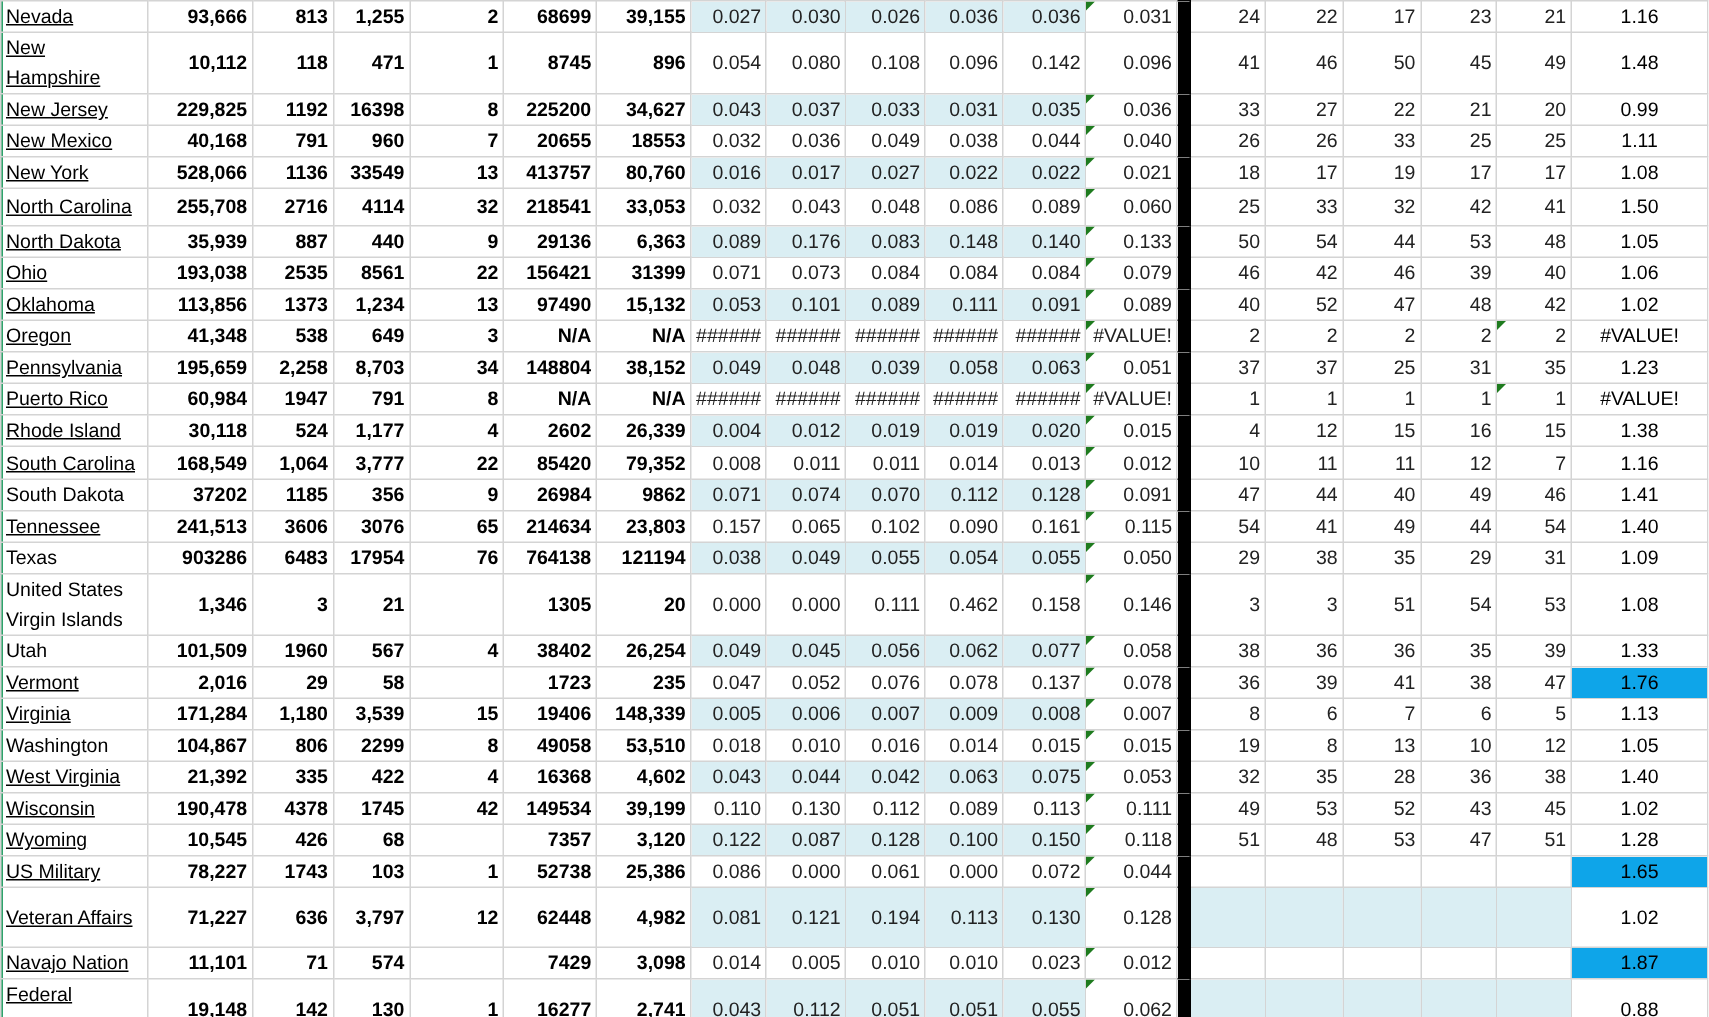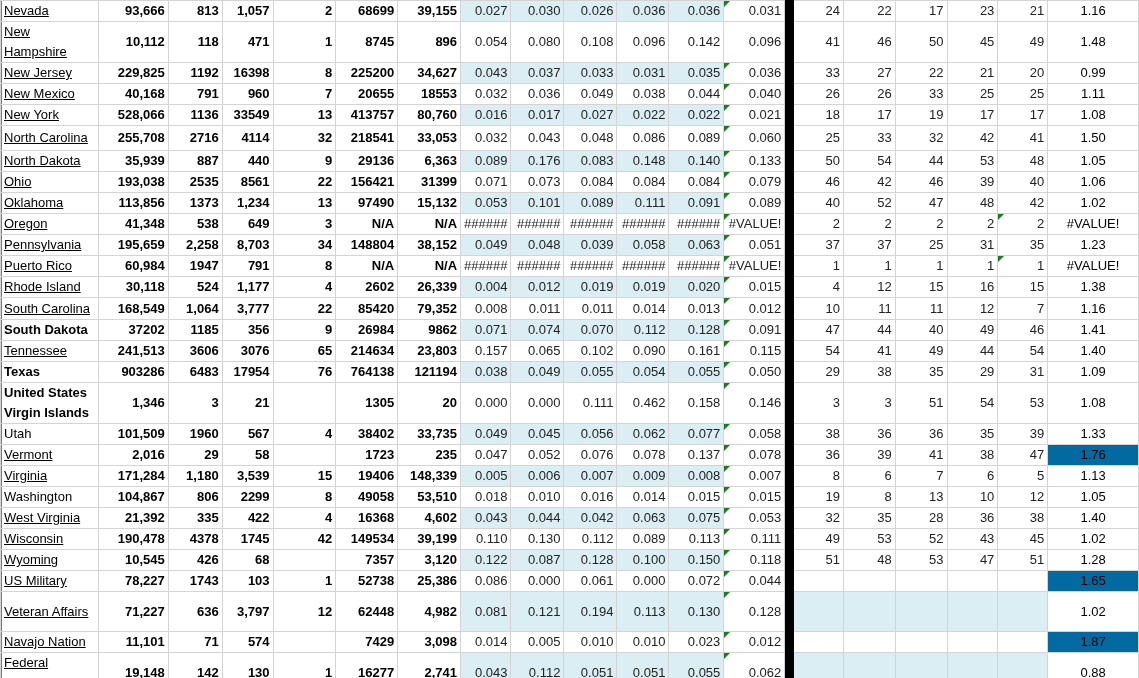--- a/index.html
+++ b/index.html
@@ -3,31 +3,31 @@
 <meta charset="utf-8">
 <style>
   html, body { margin:0; padding:0; background:#fff; }
   body { width:1139px; height:678px; overflow:hidden; position:relative;
          font-family:"Liberation Sans", "DejaVu Sans", sans-serif; font-size:13px; color:#000; }
   #sheet { position:absolute; left:0; top:0; border-collapse:collapse; table-layout:fixed; }
   #sheet td { border:1px solid #d4d4d4; padding:0 3px; white-space:nowrap; overflow:hidden;
               text-align:right; vertical-align:middle; position:relative; line-height:20px; }
   #sheet td.name { text-align:left; font-weight:normal; white-space:normal; line-height:20px; padding-left:3px; }
   #sheet td.name span { text-decoration:underline;margin-top:20px; }
-  #sheet td.name.bold span { font-weight:bold;text-align:right; }
+  #sheet td.name.bold span { font-weight:normal;text-align:right; }
   #sheet td.name.nounder span { text-decoration:none; }
   #sheet td.b { font-weight:bold; }
   #sheet td.f { color:#222; }
   #sheet td.shade { background:#daeef3; }
   #sheet td.avg { color:#222; }
   #sheet td.avg.tri::before { content:""; position:absolute; left:0; top:0; width:0; height:0;
               border-top:6px solid #1e7b1e; border-right:6px solid transparent; }
   #sheet td.sep { background:#000; border-color:#000; padding:0; }
   #sheet td.ratio { text-align:center; }
-  #sheet td.hl { background:#0369a1; }
+  #sheet td.hl { background:#0ea5e9; }
   .lbar { position:absolute; left:0; top:0; width:2px; height:678px; background:#2ea36b; }
 </style>
 </head>
 <body>
 
 <div class="lbar"></div>
 
 <table id="sheet">
   <colgroup>
     <col style="width:98px">
@@ -49,21 +49,21 @@
       <col style="width:52px">
       <col style="width:51px">
       <col style="width:50px">
     <col style="width:91px">
   </colgroup>
   <tbody id="tbody">
       <tr style="height:20px">
         <td class="name"><span>Nevada</span></td>
         <td class="b">93,666</td>
         <td class="b">813</td>
-        <td class="b">1,057</td>
+        <td class="b">1,255</td>
         <td class="b">2</td>
         <td class="b">68699</td>
         <td class="b">39,155</td>
         <td class="f shade">0.027</td>
         <td class="f shade">0.030</td>
         <td class="f shade">0.026</td>
         <td class="f shade">0.036</td>
         <td class="f shade">0.036</td>
         <td class="avg tri">0.031</td>
         <td class="sep"></td>
@@ -448,21 +448,21 @@
         <td class="f">53</td>
         <td class="ratio">1.08</td>
       </tr>
       <tr style="height:20px">
         <td class="name nounder"><span>Utah</span></td>
         <td class="b">101,509</td>
         <td class="b">1960</td>
         <td class="b">567</td>
         <td class="b">4</td>
         <td class="b">38402</td>
-        <td class="b">33,735</td>
+        <td class="b">26,254</td>
         <td class="f shade">0.049</td>
         <td class="f shade">0.045</td>
         <td class="f shade">0.056</td>
         <td class="f shade">0.062</td>
         <td class="f shade">0.077</td>
         <td class="avg tri">0.058</td>
         <td class="sep"></td>
         <td class="f">38</td>
         <td class="f">36</td>
         <td class="f">36</td>

